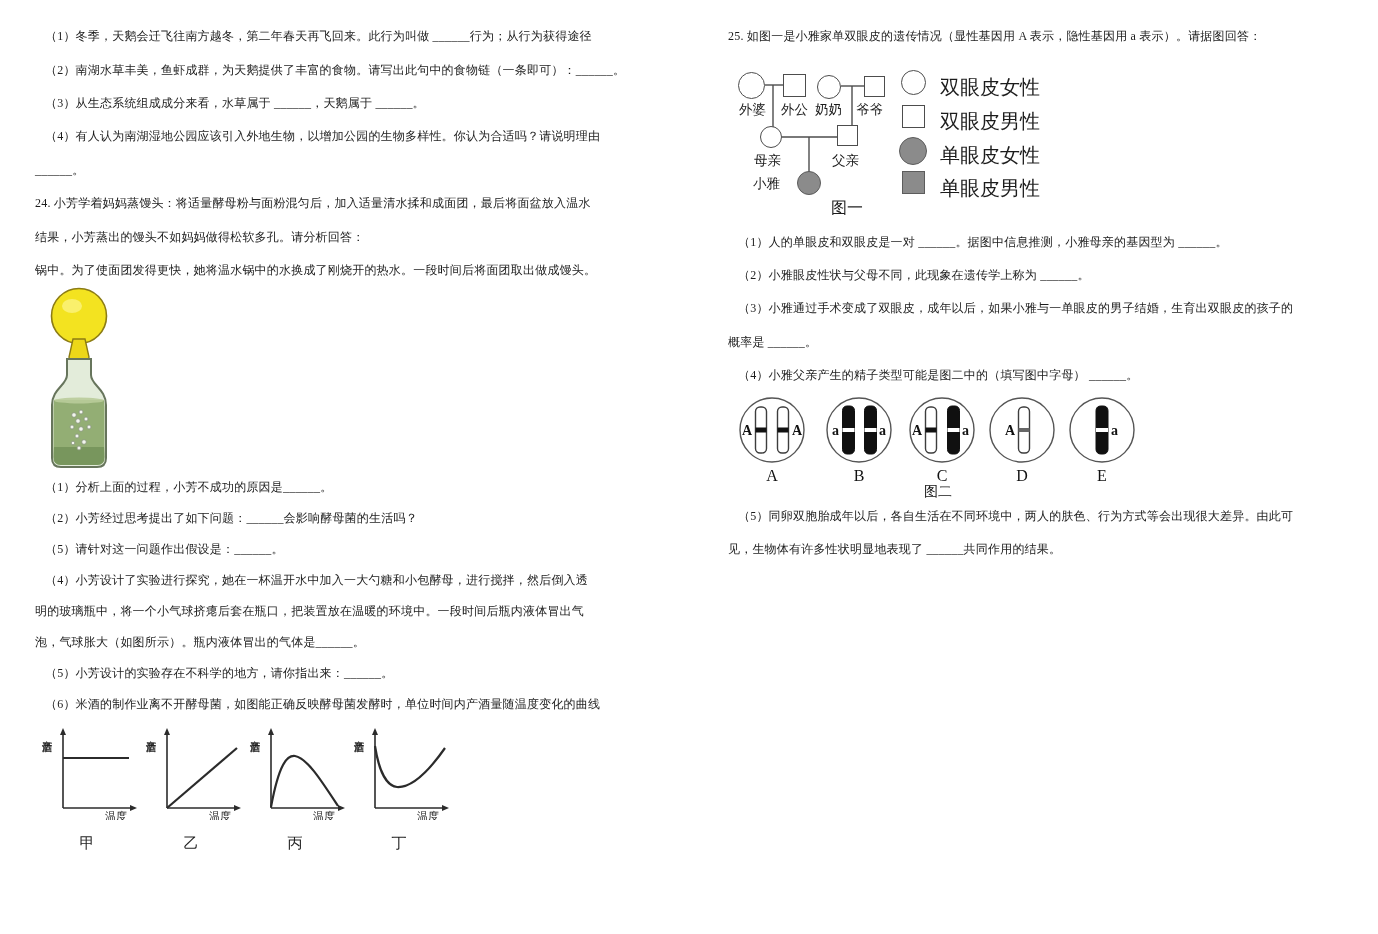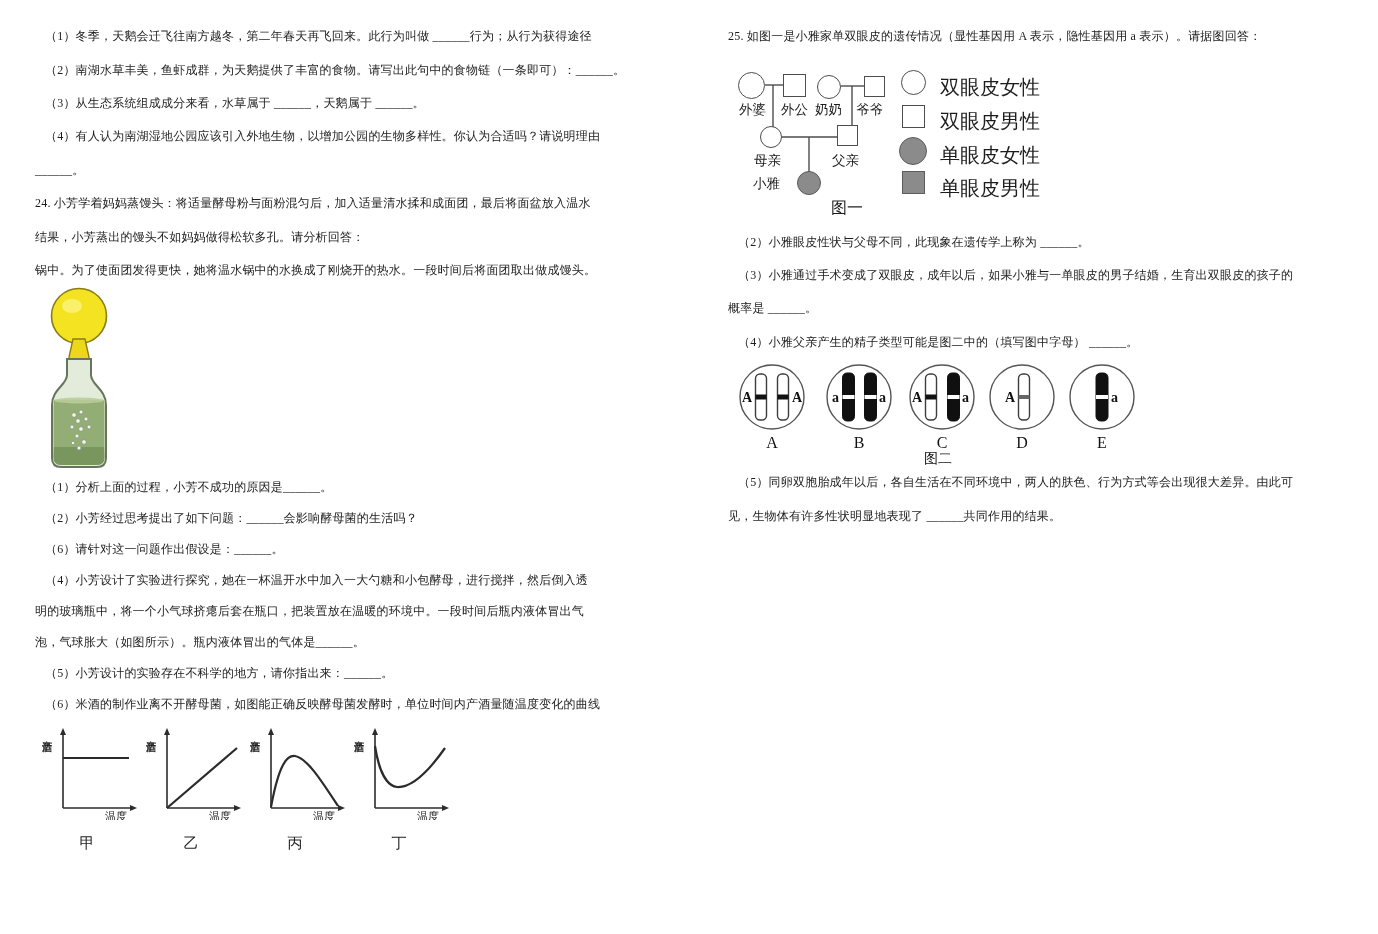--- a/index.html
+++ b/index.html
@@ -85,21 +85,21 @@
             <circle cx="29" cy="149" r="2"></circle>
           <circle cx="36" cy="155" r="2.3"></circle>
             <circle cx="31" cy="161" r="2"></circle>
           <circle cx="25" cy="156" r="1.8"></circle>
         </g>
       </svg>
     </div>
 
     <div class="line tight indent">（1）分析上面的过程，小芳不成功的原因是______。</div>
     <div class="line tight indent">（2）小芳经过思考提出了如下问题：______会影响酵母菌的生活吗？</div>
-    <div class="line tight indent">（6）请针对这一问题作出假设是：______。</div>
+    <div class="line tight indent">（5）请针对这一问题作出假设是：______。</div>
     <div class="line tight indent">（4）小芳设计了实验进行探究，她在一杯温开水中加入一大勺糖和小包酵母，进行搅拌，然后倒入透</div>
     <div class="line tight">明的玻璃瓶中，将一个小气球挤瘪后套在瓶口，把装置放在温暖的环境中。一段时间后瓶内液体冒出气</div>
     <div class="line tight">泡，气球胀大（如图所示）。瓶内液体冒出的气体是______。</div>
     <div class="line tight indent">（5）小芳设计的实验存在不科学的地方，请你指出来：______。</div>
     <div class="line tight indent">（6）米酒的制作业离不开酵母菌，如图能正确反映酵母菌发酵时，单位时间内产酒量随温度变化的曲线</div>
 
     <div class="graphs-row">
       <div class="graph">
         <div class="ylabel">产酒量</div>
         <svg class="gsvg" width="104" height="96" viewBox="0 0 104 96">
@@ -185,20 +185,21 @@
       <div class="pshape pcircle" style="left:173px;top:13px;width:25px;height:25px;"></div>
       <div class="legend-label" style="left:204px;top:17px;">双眼皮女性</div>
       <div class="pshape" style="left:174px;top:48px;width:23px;height:23px;"></div>
       <div class="legend-label" style="left:204px;top:51px;">双眼皮男性</div>
       <div class="pshape pcircle pfilled" style="left:171px;top:80px;width:28px;height:28px;"></div>
       <div class="legend-label" style="left:204px;top:85px;">单眼皮女性</div>
       <div class="pshape pfilled" style="left:174px;top:114px;width:23px;height:23px;"></div>
       <div class="legend-label" style="left:204px;top:118px;">单眼皮男性</div>
     </div>
 
+    <div class="line indent">（1）人的单眼皮和双眼皮是一对 ______。据图中信息推测，小雅母亲的基因型为 ______。</div>
     <div class="line indent">（2）小雅眼皮性状与父母不同，此现象在遗传学上称为 ______。</div>
     <div class="line indent">（3）小雅通过手术变成了双眼皮，成年以后，如果小雅与一单眼皮的男子结婚，生育出双眼皮的孩子的</div>
     <div class="line">概率是 ______。</div>
     <div class="line indent">（4）小雅父亲产生的精子类型可能是图二中的（填写图中字母） ______。</div>
 
     <div class="fig2">
       <svg width="648" height="107" viewBox="0 0 648 107">
 
         <g>
           <circle class="cellcircle" cx="44" cy="38" r="32"></circle>

